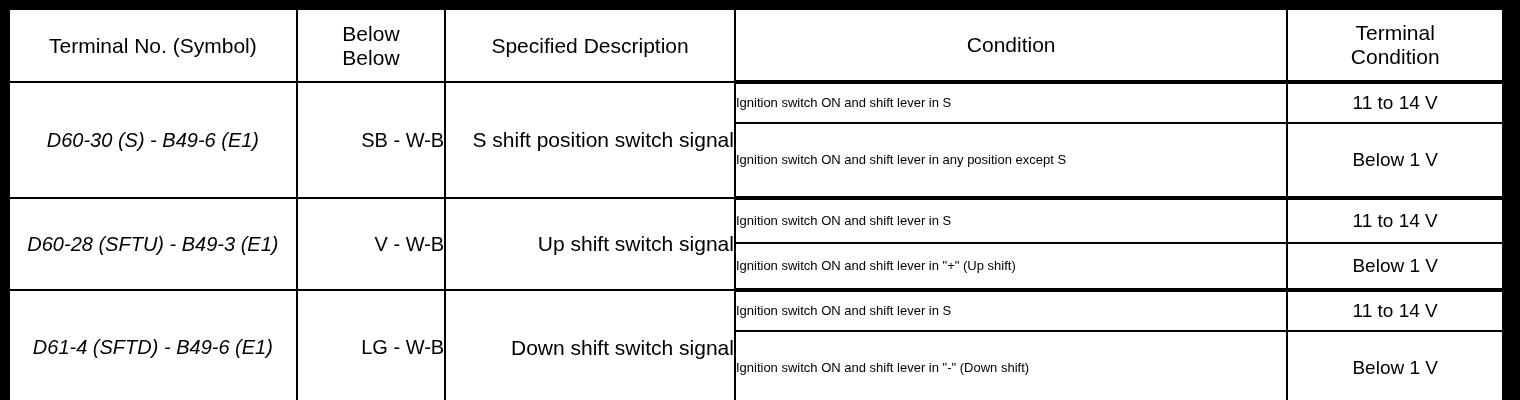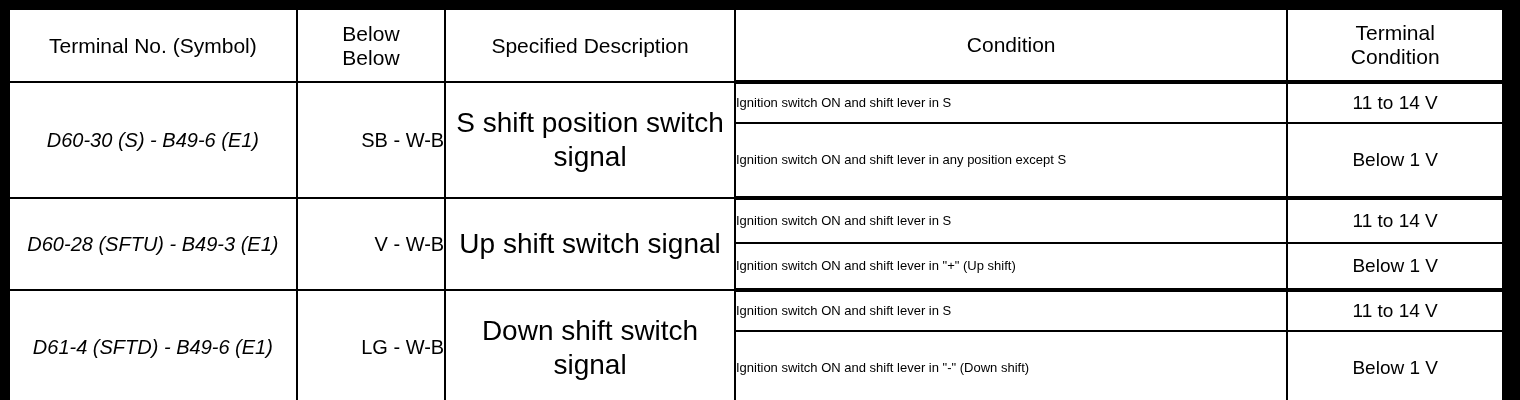--- a/index.html
+++ b/index.html
@@ -76,22 +76,22 @@
   td.wiring-cell {
     text-align: right;
     font-size: 20px;
     line-height: 1.25;
     padding: 4px 6px;
     border-top-width: 4px;
     border-bottom-width: 4px;
     margin-top: 21px;
   }
   td.desc-cell {
-    text-align: center;
-    font-size: 28px;
+    text-align: right;
+    font-size: 21px;
     line-height: 1.2;
     padding: 4px 10px;
     border-top-width: 4px;
     border-bottom-width: 4px;
   }
   td.condition-cell {
     text-align: left;
     font-size: 13px;
     line-height: 1.22;
     padding: 5px 8px;

